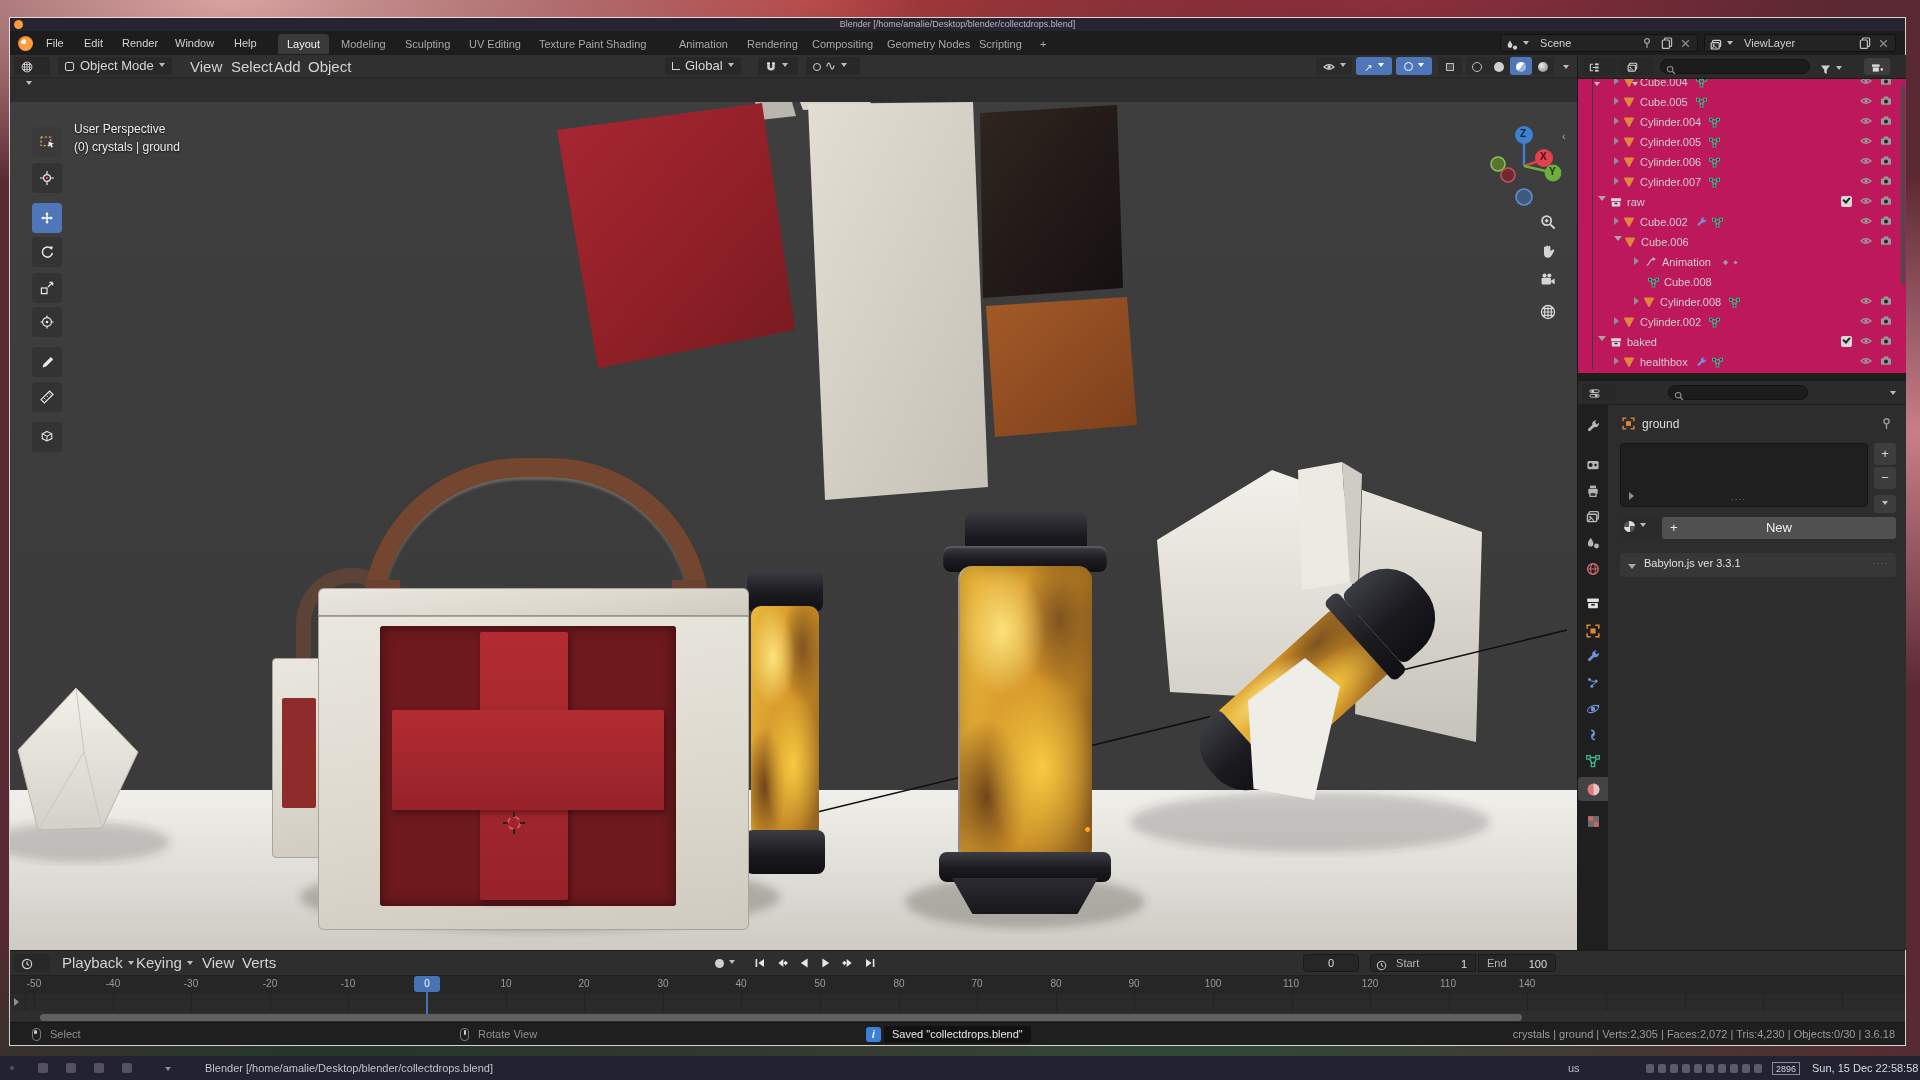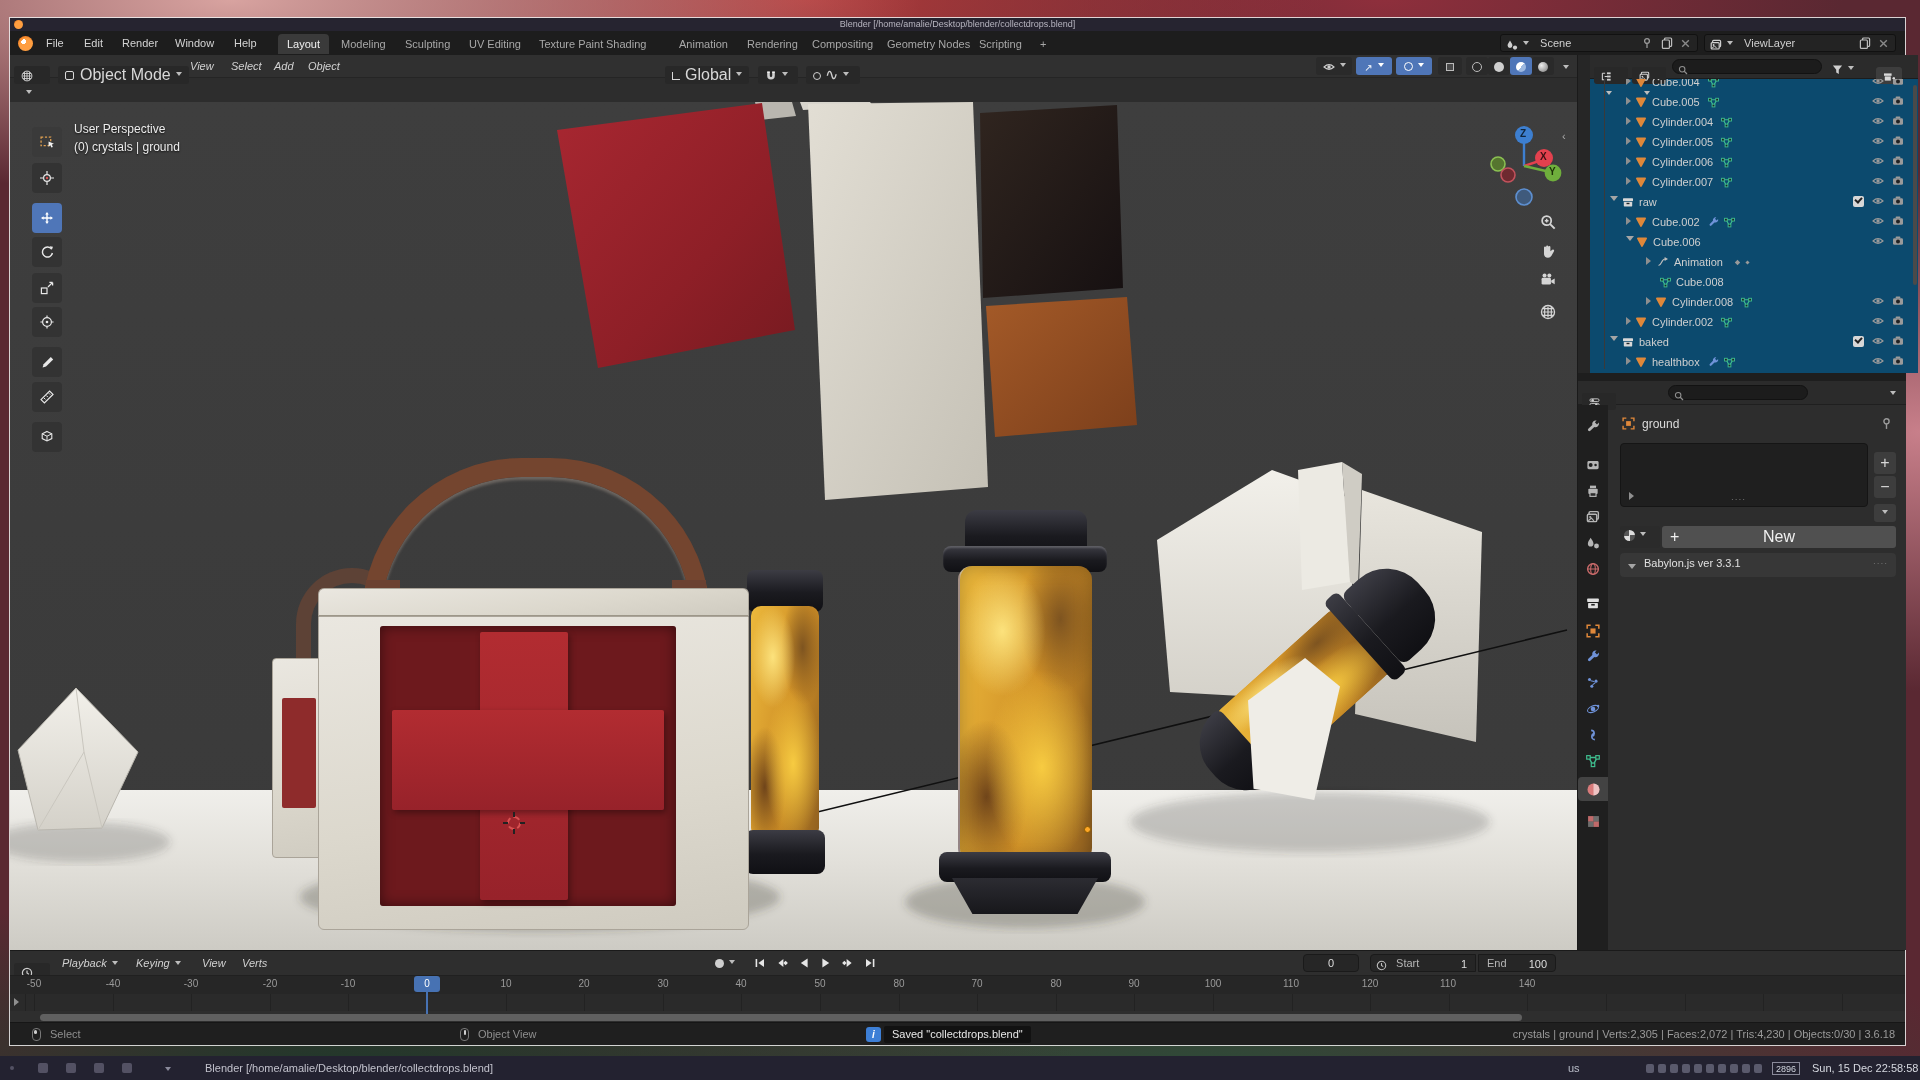--- a/index.html
+++ b/index.html
@@ -24,22 +24,22 @@
   #win { left:10px; top:18px; width:1895px; height:1027px; background:#2d2d2d; box-shadow:0 0 0 1px rgba(240,240,240,.85); }
   #titlebar { left:0; top:0; width:100%; height:13px; background:#262430; color:#b7b5c0; font-size:9px; text-align:center; line-height:13px; }
   #topbar { left:0; top:13px; width:100%; height:24px; background:#1d1d1d; }
   .menu-item { color:#d4d4d4; font-size:11px; line-height:24px; padding:0 8px; display:inline-block; }
   .wtab { color:#a8a8a8; font-size:11px; line-height:20px; padding:0 9px; display:inline-block; margin-top:3px; border-radius:4px 4px 0 0; }
   .wtab.active { background:#3a3a3a; color:#f0f0f0; }
   .idfield { position:absolute; top:3px; height:18px; background:#232323; border:1px solid #111; border-radius:3px; color:#d0d0d0; font-size:11px; line-height:16px; }
   
   #vheader { left:0; top:37px; width:1567px; height:23px; background:#303030; border-bottom:1px solid #252525; }
   #tset { left:0; top:60px; width:1567px; height:24px; background:#2e2e2e; border-bottom:1px solid #222; }
-  .hbtn { position:absolute; top:2px; height:18px; background:#282828; border-radius:3px; color:#d8d8d8; font-size:16px; line-height:18px; padding:0 7px;margin-top:9px; }
-  .hmenu { position:absolute; top:0; height:23px; line-height:23px; color:#d2d2d2; font-size:11px;font-style:italic; }
+  .hbtn { position:absolute; top:2px; height:18px; background:#282828; border-radius:3px; color:#d8d8d8; font-size:13px; line-height:18px; padding:0 7px; }
+  .hmenu { position:absolute; top:0; height:23px; line-height:23px; color:#d2d2d2; font-size:15px; }
   .togbtn { position:absolute; top:2px; height:18px; background:#2a2a2a; border-radius:3px; line-height:18px; text-align:center; color:#cfcfcf; }
   .togbtn.on { background:#4f76b8; color:#fff; }
   
   #canvas { left:0; top:84px; width:1567px; height:848px; background:linear-gradient(180deg,#3e3e3e 0%, #3a3a3a 100%); overflow:hidden; }
   #ground { left:0; top:688px; width:1567px; height:160px; background:linear-gradient(180deg,#f0efeb 0%, #e2e0da 45%, #cdcbc4 100%); }
   
   .tool { position:absolute; left:22px; width:30px; height:30px; background:#3a3a3a; border-radius:4px; display:flex; align-items:center; justify-content:center; }
   .tool.dim { background:#333333; }
   .tool.on { background:#4f76b8; }
   
@@ -47,21 +47,21 @@
   
   .amber { background:
       radial-gradient(60% 40% at 32% 22%, #fce27c 0%, rgba(252,226,124,0) 55%),
       radial-gradient(70% 55% at 62% 68%, #f7cb41 0%, rgba(247,203,65,0) 60%),
       radial-gradient(48% 38% at 76% 18%, #7e5420 0%, rgba(126,84,32,0) 65%),
       radial-gradient(50% 42% at 20% 78%, #70451a 0%, rgba(112,69,26,0) 62%),
       linear-gradient(100deg,#ecb93c 0%, #cf8f26 55%, #8f5f20 100%); }
   .dark { background:linear-gradient(180deg,#3c3c44 0%, #1a1a1f 55%, #101014 100%); }
   
   #rightcol { left:1567px; top:37px; width:328px; height:895px; background:#262626; border-left:1px solid #1a1a1a; }
-  #outliner { left:12px; top:0; width:328px; height:318px; background:#0c4a6e; }
+  #outliner { left:0; top:0; width:328px; height:318px; background:#be185d; }
   #outl-hdr { left:0; top:0; width:328px; height:24px; background:#2b2b2b; border-bottom:1px solid #1c1c1c; }
   .orow { position:absolute; left:0; width:322px; height:20px; line-height:20px; color:#cfcfcf; font-size:11px; }
   .orow .nm { margin-left:5px; vertical-align:middle; }
   .rowicons { position:absolute; right:8px; top:0; height:20px; display:flex; align-items:center; gap:8px; }
   .chk { width:11px; height:11px; background:#d8d8d8; border-radius:2px; position:relative; }
   .chk:after { content:""; position:absolute; left:2px; top:1px; width:5px; height:3px; border-left:2px solid #222; border-bottom:2px solid #222; transform:rotate(-48deg); }
   #props { left:0; top:326px; width:328px; height:569px; background:#2d2d2d; }
   #props-hdr { left:0; top:0; width:328px; height:24px; background:#2b2b2b; border-bottom:1px solid #1f1f1f; }
   #tabstrip { left:0; top:24px; width:30px; height:545px; background:#1f1f1f; }
   .ptab { position:absolute; left:0; width:30px; height:24px; display:flex; align-items:center; justify-content:center; }
@@ -915,21 +915,21 @@
   </div>
 
   <div id="statusbar" class="r">
     <span class="mouseic" style="left:22px">
         <span style="left:1px;top:1px;width:3px;height:4px;border-radius:2px"></span>
       </span>
     <span class="shint" style="left:40px">Select</span>
     <span class="mouseic" style="left:450px">
         <span style="left:3px;top:1px;width:2px;height:5px;border-radius:1px"></span>
       </span>
-    <span class="shint" style="left:468px">Object View</span>
+    <span class="shint" style="left:468px">Rotate View</span>
     <span class="mouseic" style="left:878px">
         <span style="right:1px;top:1px;width:3px;height:4px;border-radius:2px"></span>
       </span>
     <span class="shint" style="left:896px">Object Context Menu</span>
     <span class="r" style="left:856px;top:4px;width:15px;height:15px;background:#3d7fd6;border-radius:3px;color:#fff;font-size:10px;font-weight:bold;text-align:center;line-height:15px;font-style:italic">i</span>
     <span class="r" style="left:874px;top:3px;height:17px;background:#121212;border-radius:2px;color:#e8e8e8;font-size:11px;line-height:17px;padding:0 8px">Saved "collectdrops.blend"</span>
     <span class="r" style="right:10px;top:0;color:#9a9a9a;font-size:11px;line-height:23px">crystals | ground | Verts:2,305 | Faces:2,072 | Tris:4,230 | Objects:0/30 | 3.6.18</span>
   </div>
 </div>
 

